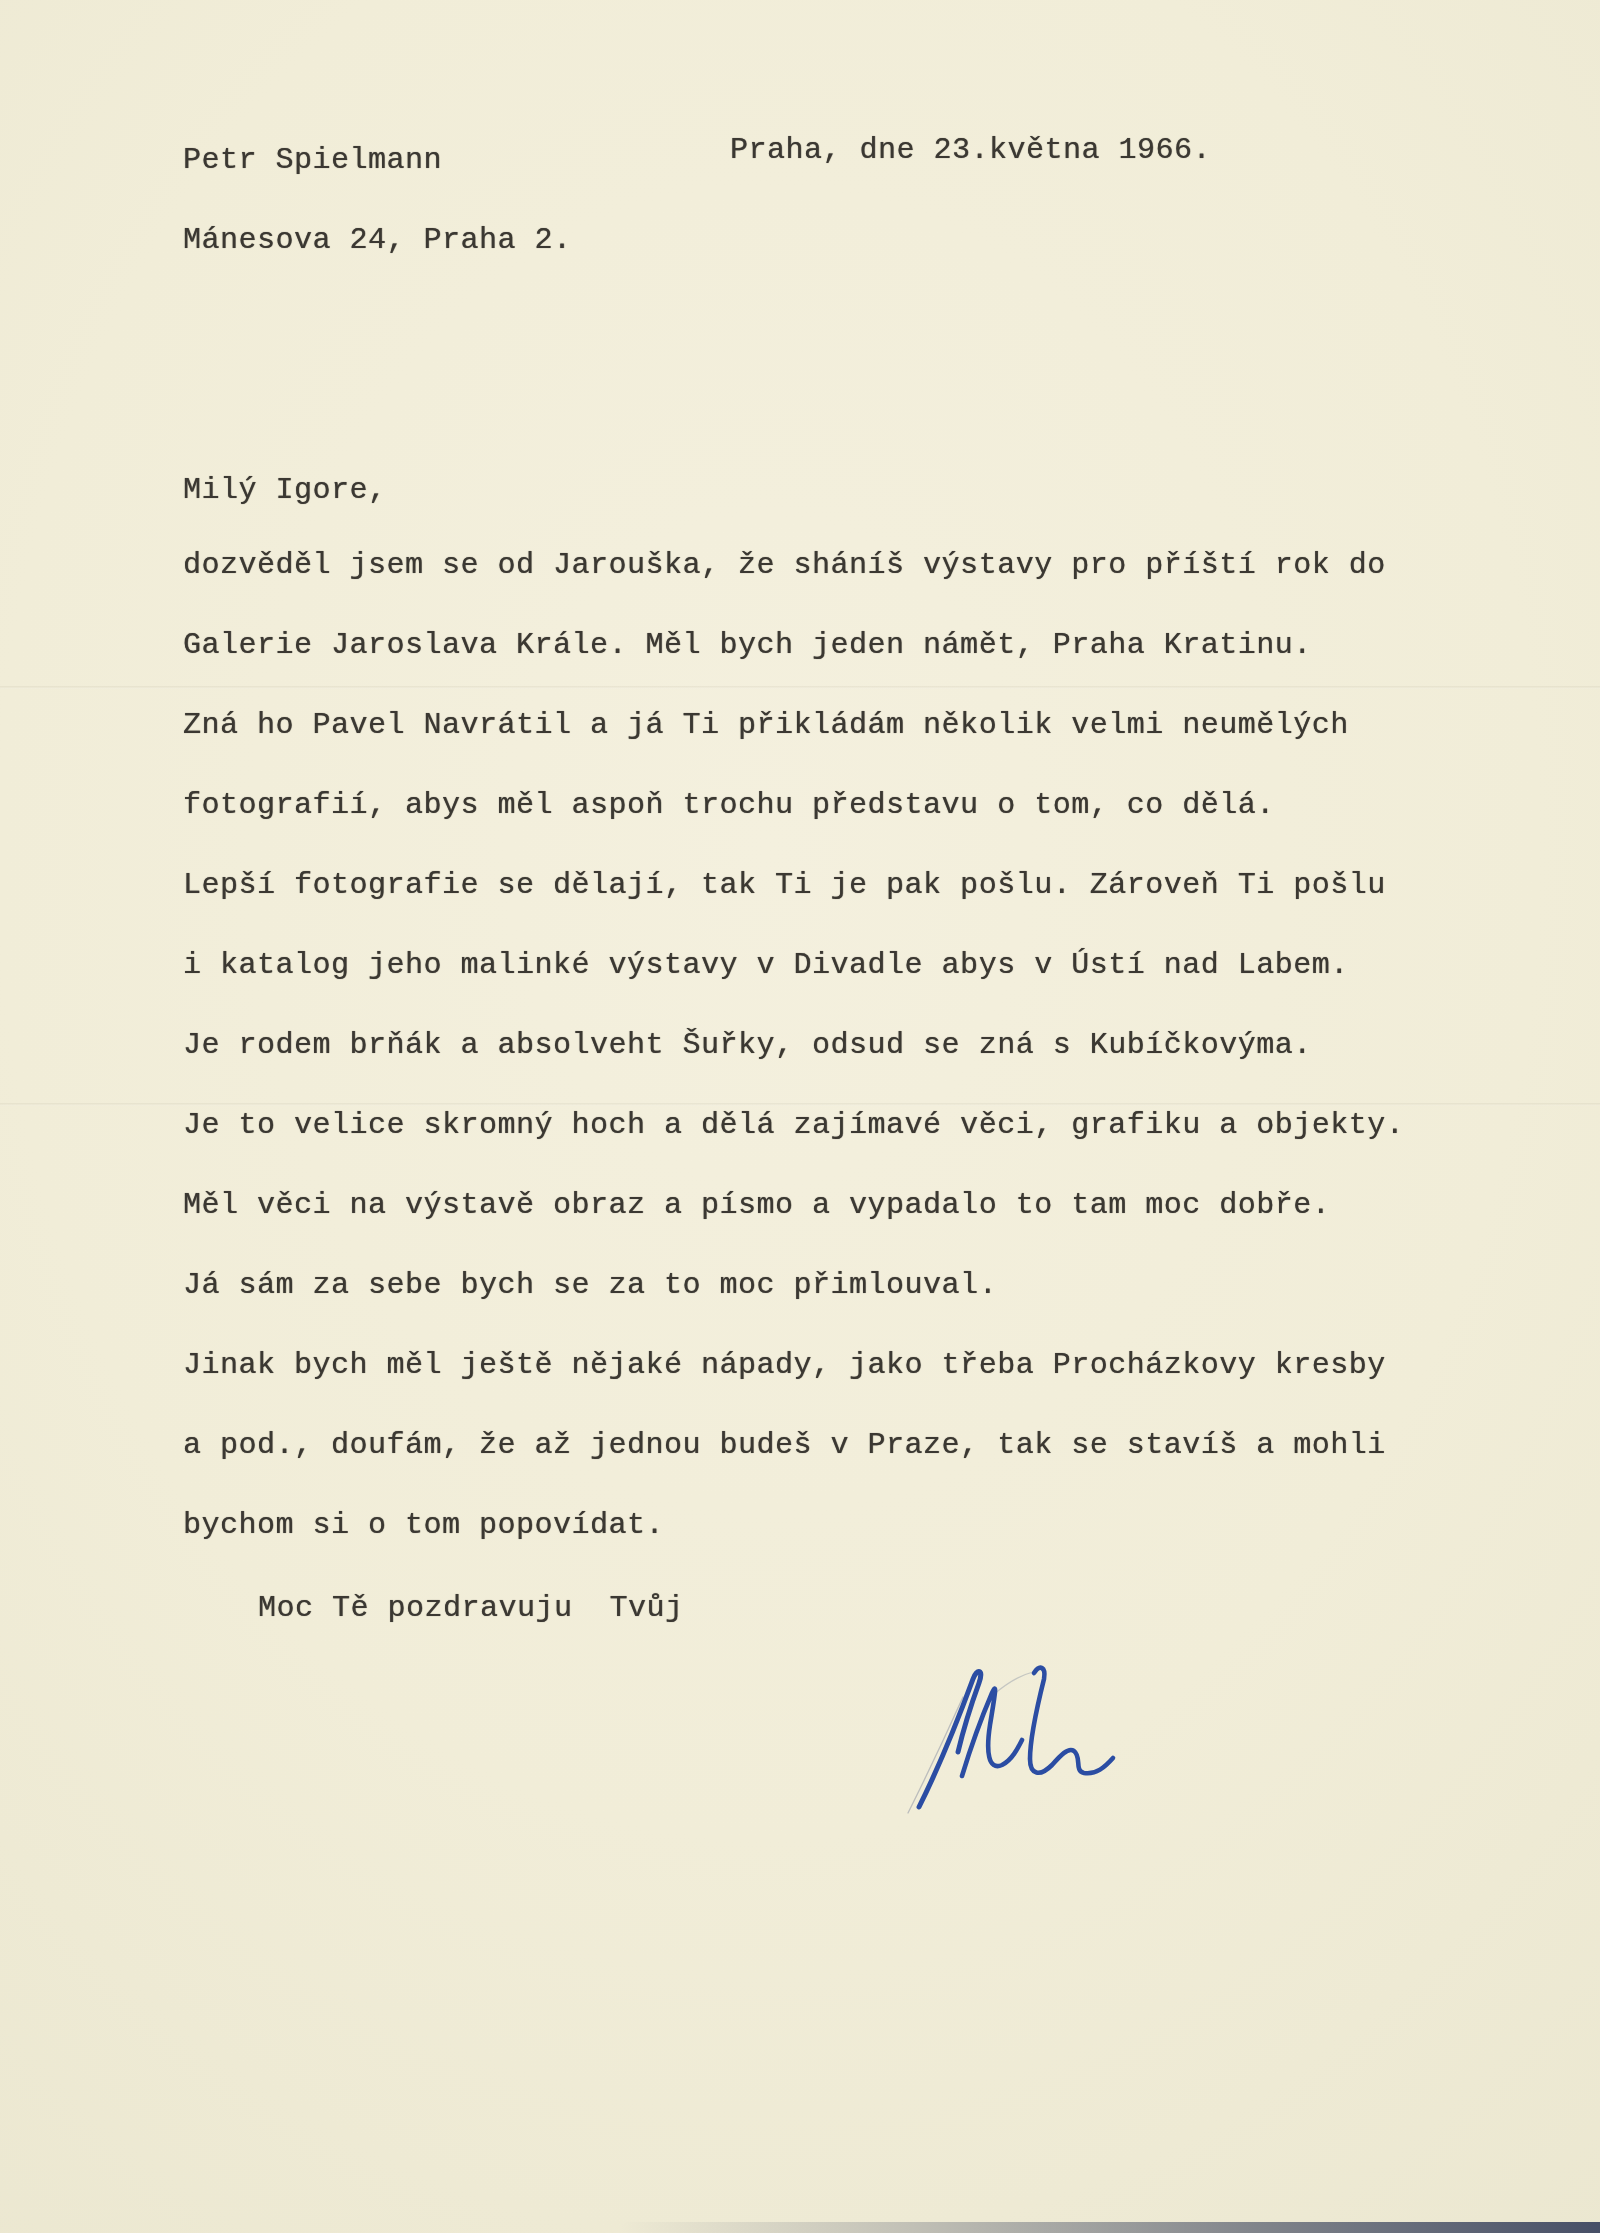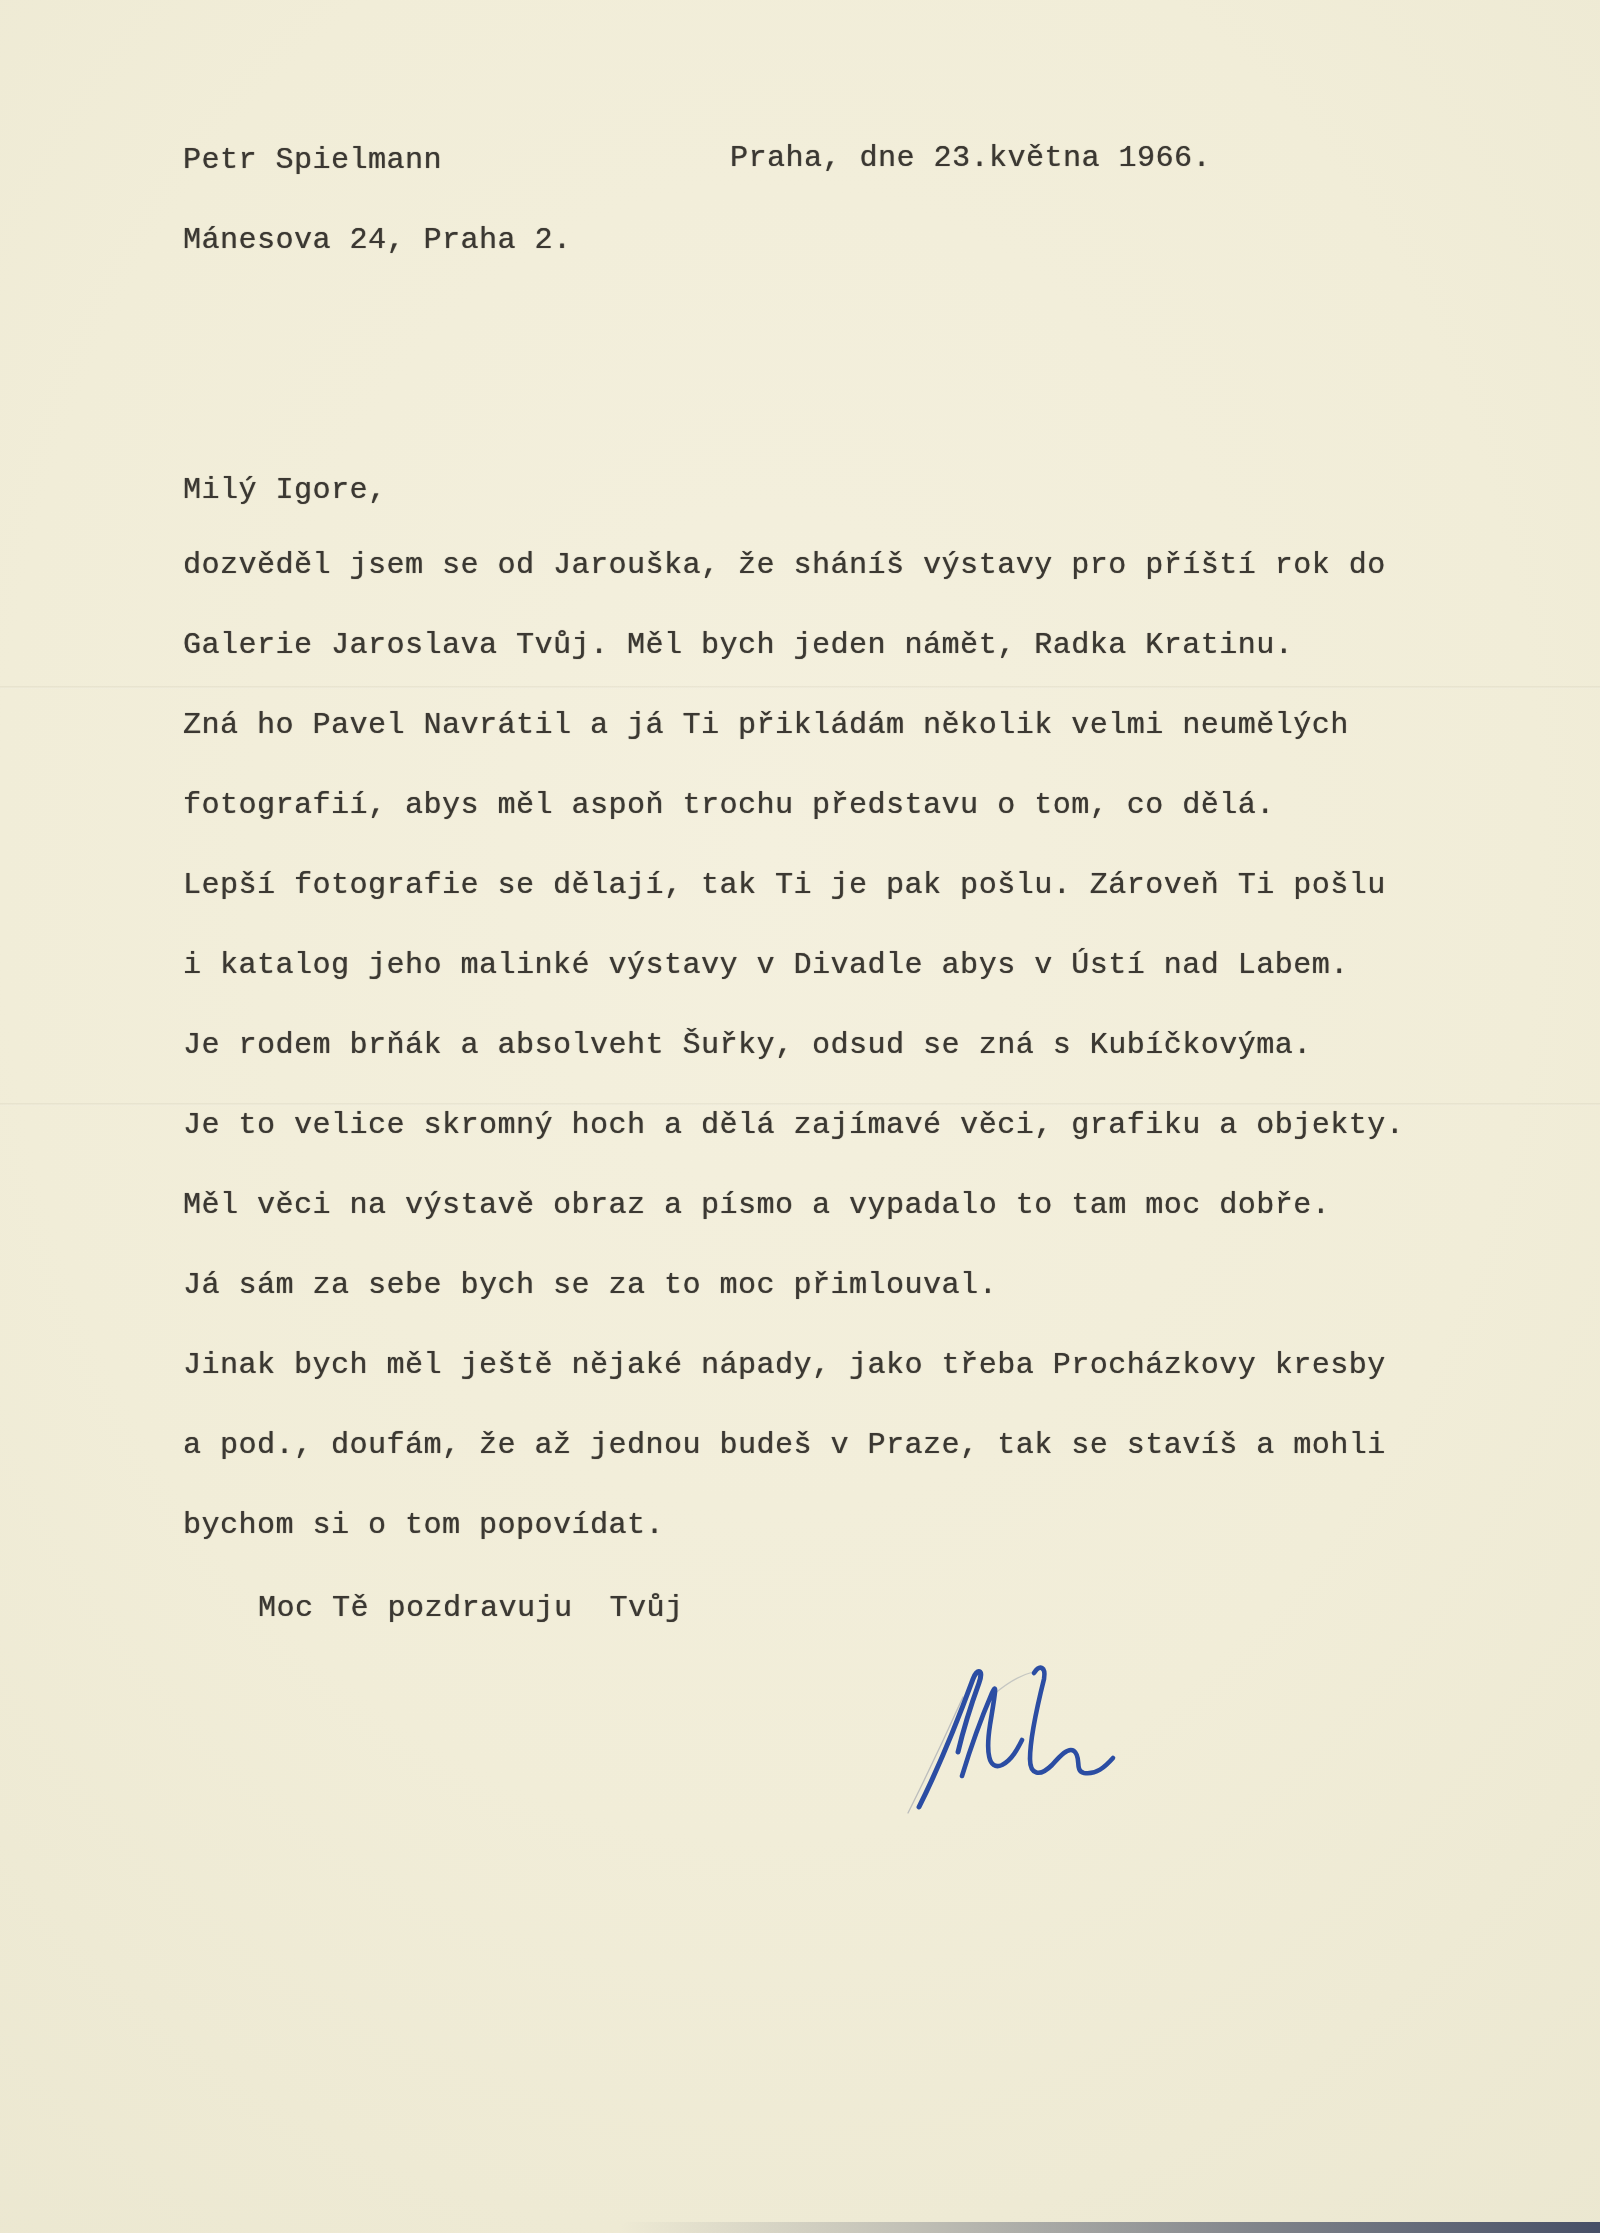--- a/index.html
+++ b/index.html
@@ -73,29 +73,29 @@
 </head>
 <body>
 
 <div class="paper">
 
   <div class="crease crease-1"></div>
   <div class="crease crease-2"></div>
 
   <div class="line" style="left:183px; top:120px;">Petr Spielmann</div>
 
-  <div class="line" style="left:730px; top:118px;">Praha, dne 23.května 1966.</div>
+  <div class="line" style="left:730px; top:110px;">Praha, dne 23.května 1966.</div>
 
   <div class="line" style="left:183px; top:200px;">Mánesova 24, Praha 2.</div>
 
   <div class="line" style="left:183px; top:450px;text-align:right;">Milý Igore,</div>
 
   <div class="body-block">
     <div class="body-line">dozvěděl jsem se od Jarouška, že sháníš výstavy pro příští rok do</div>
-    <div class="body-line">Galerie Jaroslava Tvůj. Měl bych jeden námět, Radka Kratinu.</div>
+    <div class="body-line">Galerie Jaroslava Krále. Měl bych jeden námět, Praha Kratinu.</div>
     <div class="body-line">Zná ho Pavel Navrátil a já Ti přikládám několik velmi neumělých</div>
     <div class="body-line">fotografií, abys měl aspoň trochu představu o tom, co dělá.</div>
     <div class="body-line">Lepší fotografie se dělají, tak Ti je pak pošlu. Zároveň Ti pošlu</div>
     <div class="body-line">i katalog jeho malinké výstavy v Divadle abys v Ústí nad Labem.</div>
     <div class="body-line">Je rodem brňák a absolveht Šuřky, odsud se zná s Kubíčkovýma.</div>
     <div class="body-line">Je to velice skromný hoch a dělá zajímavé věci, grafiku a objekty.</div>
     <div class="body-line">Měl věci na výstavě obraz a písmo a vypadalo to tam moc dobře.</div>
     <div class="body-line">Já sám za sebe bych se za to moc přimlouval.</div>
     <div class="body-line">Jinak bych měl ještě nějaké nápady, jako třeba Procházkovy kresby</div>
     <div class="body-line">a pod., doufám, že až jednou budeš v Praze, tak se stavíš a mohli</div>

